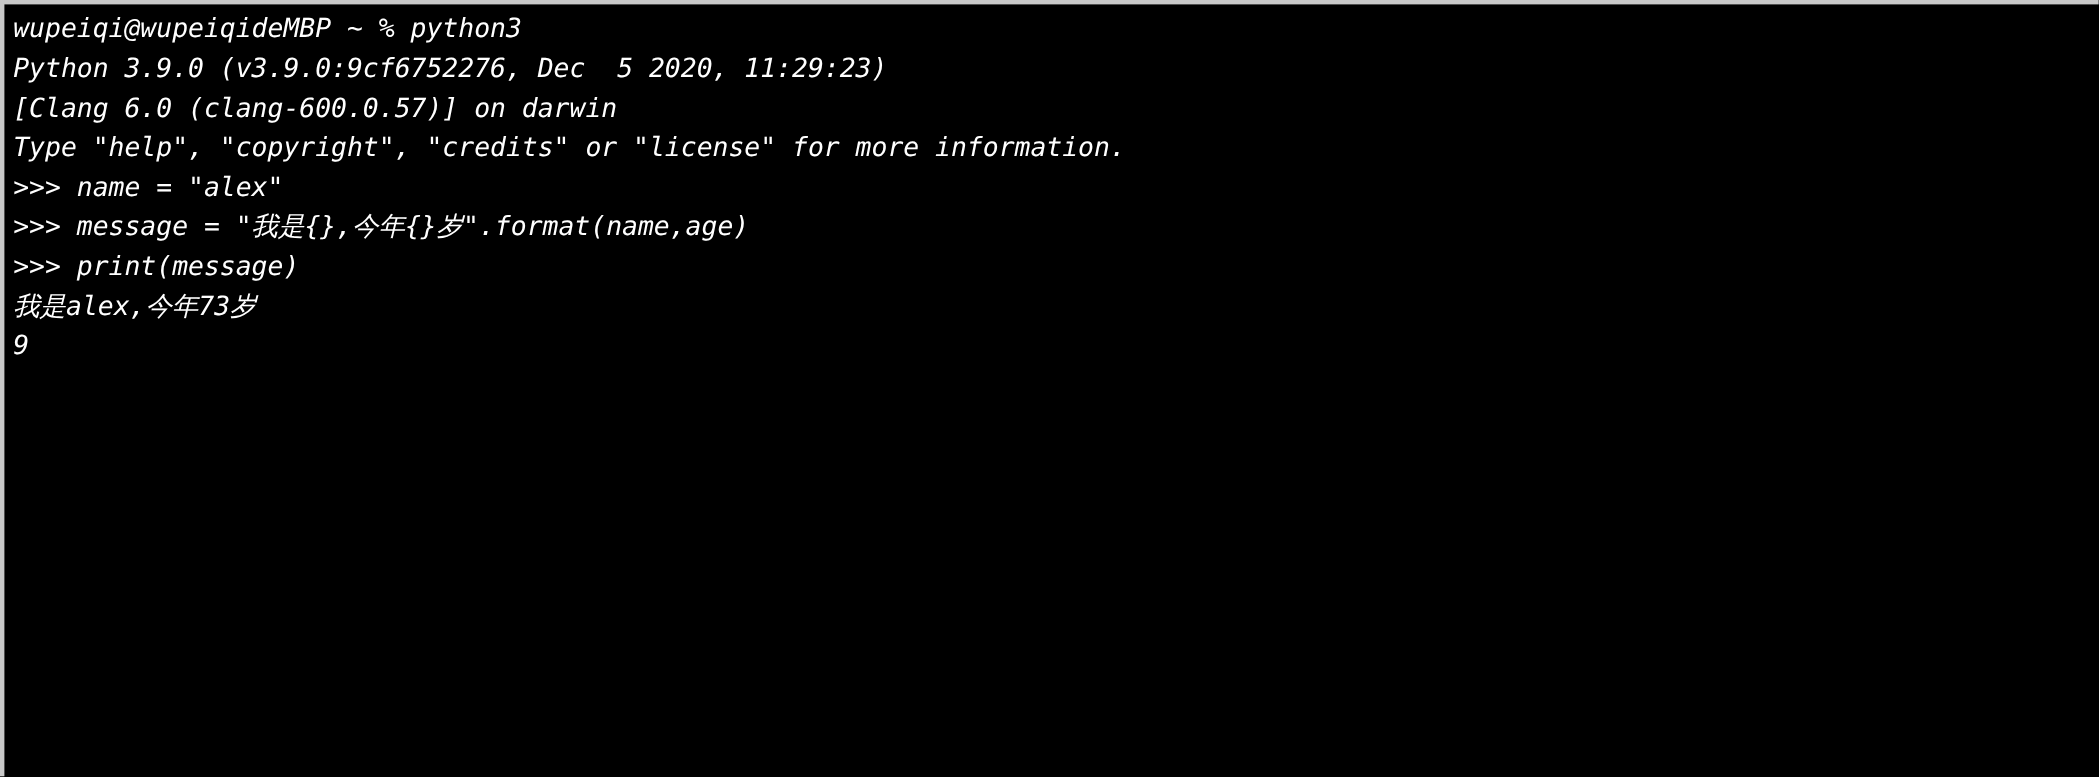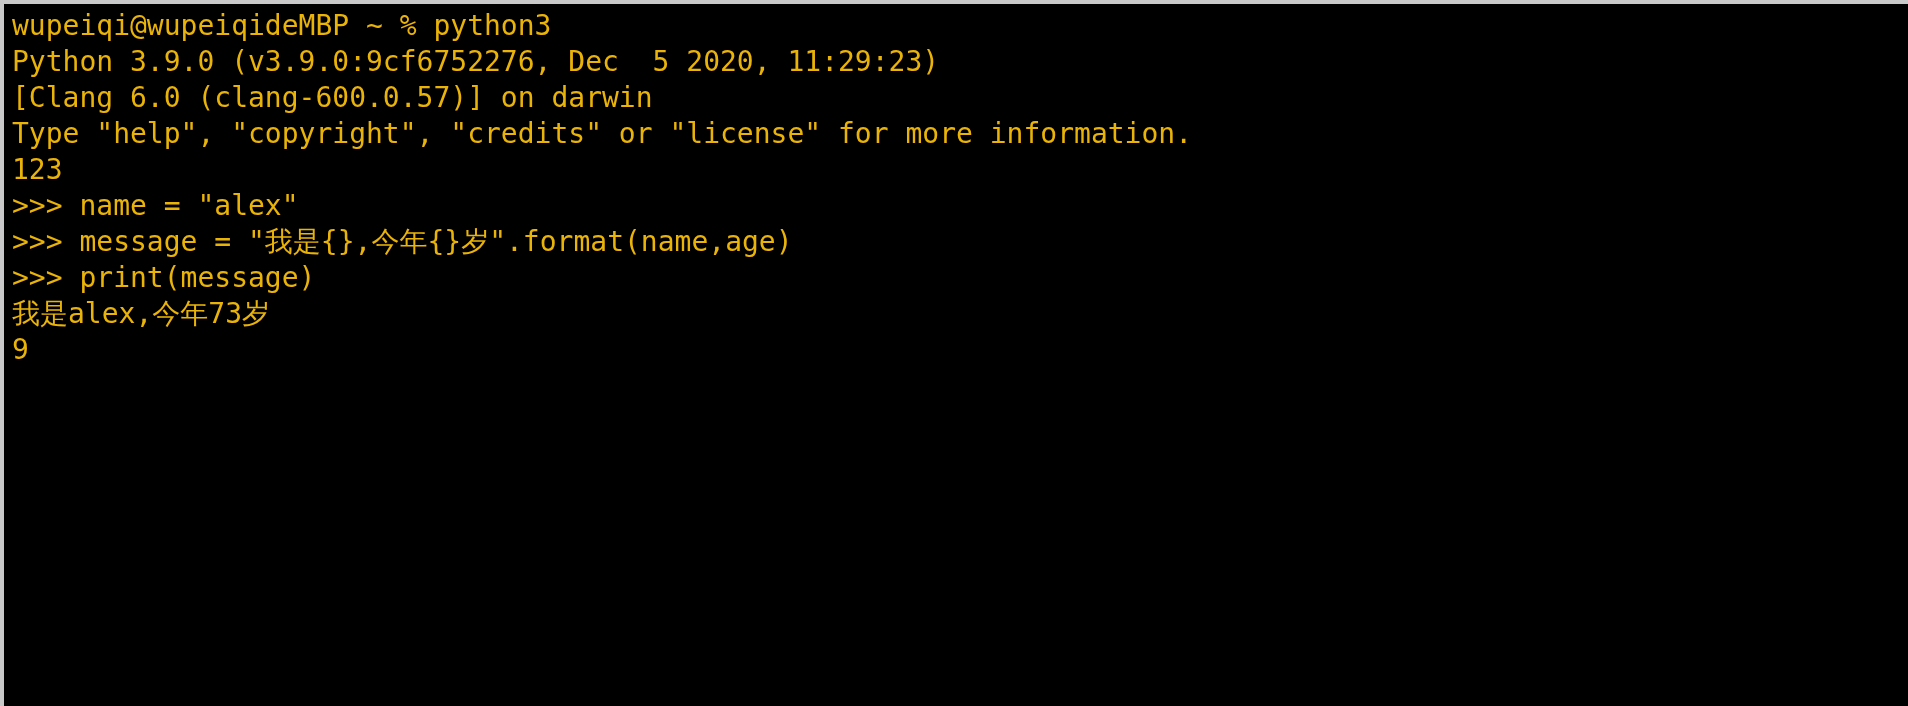--- a/index.html
+++ b/index.html
@@ -32,25 +32,26 @@
     left: 0;
     padding: 4px 0 0 8px;
     box-sizing: border-box;
     width: 100%;
   }
 
   .term-line {
     display: block;
     height: 36px;
     line-height: 36px;
-    font-size: 28px;
+    font-size: 24px;
     letter-spacing: 0px;
-    color: #eab308;
+    color: #ffffff;
     white-space: pre;
     font-family: "DejaVu Sans Mono", "Liberation Mono", monospace;
+    font-style: italic;
   }
 
   .term-line.has-cursor {
     position: relative;
   }
 
   .cursor-block {
     display: inline-block;
     width: 16px;
     height: 30px;
@@ -62,21 +63,20 @@
 </head>
 <body>
 
 <div id="terminal-window">
   <div id="terminal-screen">
 
     <span class="term-line">wupeiqi@wupeiqideMBP ~ % python3</span>
     <span class="term-line">Python 3.9.0 (v3.9.0:9cf6752276, Dec  5 2020, 11:29:23)</span>
     <span class="term-line">[Clang 6.0 (clang-600.0.57)] on darwin</span>
     <span class="term-line">Type "help", "copyright", "credits" or "license" for more information.</span>
-    <span class="term-line">123</span>
     <span class="term-line">&gt;&gt;&gt; name = "alex"</span>
     <span class="term-line">&gt;&gt;&gt; message = "我是{},今年{}岁".format(name,age)</span>
     <span class="term-line">&gt;&gt;&gt; print(message)</span>
     <span class="term-line">我是alex,今年73岁</span>
     <span class="term-line">9</span>
 
 
   </div>
 </div>
 

